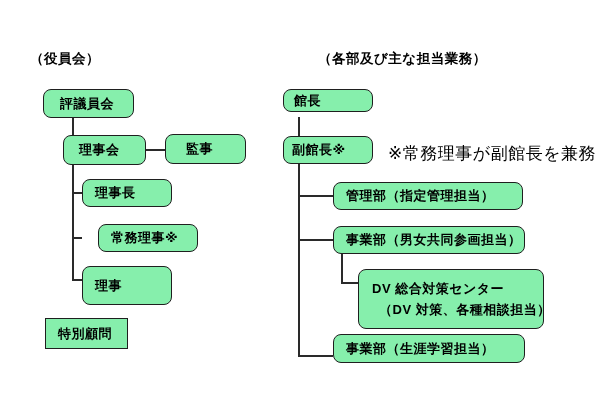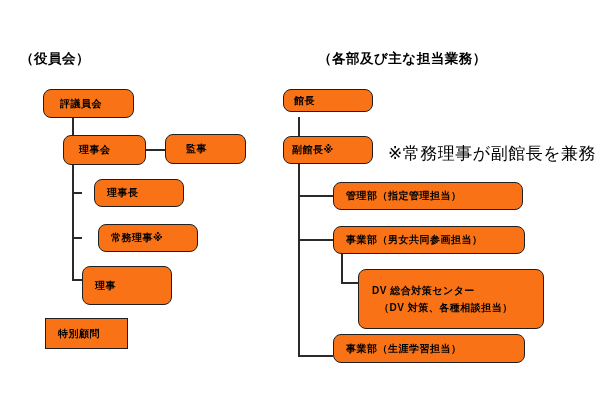--- a/index.html
+++ b/index.html
@@ -14,26 +14,26 @@
   .sec-title{
     position:absolute;
     font-size:13.5px;
     font-weight:bold;
     letter-spacing:0.5px;
     white-space:nowrap;
   }
   .box{
     position:absolute;
     box-sizing:border-box;
-    background:#f97316;
+    background:#86efac;
     border:1.6px solid #1f1f1f;
     border-radius:8px;
     display:flex;
     align-items:center;
-    font-size:10px;
+    font-size:13px;
     font-weight:bold;
     padding-left:12px;
     white-space:nowrap;
     letter-spacing:0.5px;
   }
   .box.square{border-radius:0;border-width:1.5px;}
   .line{
     position:absolute;
     background:#2a2a2a;
   }
@@ -52,42 +52,42 @@
     gap:3px;
   }
   .dvbox .l1{padding-left:13px;}
   .dvbox .l2{padding-left:20px;}
 </style>
 </head>
 <body>
 
 <div id="stage">
 
-  <div class="sec-title" style="left:20px;top:50px;">（役員会）</div>
+  <div class="sec-title" style="left:30px;top:50px;">（役員会）</div>
   <div class="sec-title" style="left:318px;top:50px;">（各部及び主な担当業務）</div>
 
   <div class="line" style="left:72px;top:118px;width:2px;height:17px;"></div>
   <div class="line" style="left:146px;top:149px;width:19px;height:2px;"></div>
   <div class="line" style="left:72px;top:165px;width:2px;height:116px;"></div>
   <div class="line" style="left:74px;top:192px;width:8px;height:2px;"></div>
   <div class="line" style="left:74px;top:237px;width:8px;height:2px;"></div>
   <div class="line" style="left:74px;top:279px;width:8px;height:2px;"></div>
 
   <div class="line" style="left:298px;top:117px;width:2px;height:19px;"></div>
   <div class="line" style="left:298px;top:164px;width:2px;height:193px;"></div>
   <div class="line" style="left:300px;top:195px;width:33px;height:2px;"></div>
   <div class="line" style="left:300px;top:239px;width:33px;height:2px;"></div>
   <div class="line" style="left:300px;top:355px;width:33px;height:2px;"></div>
   <div class="line" style="left:341px;top:254px;width:2px;height:30px;"></div>
   <div class="line" style="left:343px;top:282px;width:15px;height:2px;"></div>
 
   <div class="box" style="left:43px;top:89px;width:91px;height:29px;padding-left:16px;">評議員会</div>
   <div class="box" style="left:165px;top:134px;width:81px;height:30px;padding-left:20px;">監事</div>
   <div class="box" style="left:63px;top:135px;width:83px;height:30px;padding-left:15px;">理事会</div>
-  <div class="box" style="left:94px;top:179px;width:90px;height:28px;">理事長</div>
+  <div class="box" style="left:82px;top:179px;width:90px;height:28px;">理事長</div>
   <div class="box" style="left:82px;top:224px;width:100px;height:28px;margin-left:16px;">常務理事※</div>
   <div class="box" style="left:82px;top:266px;width:90px;height:39px;text-align:right;">理事</div>
   <div class="box square" style="left:45px;top:318px;width:83px;height:31px;">特別顧問</div>
 
   <div class="box" style="left:283px;top:89px;width:90px;height:23px;padding-left:10px;">館長</div>
   <div class="box" style="left:283px;top:136px;width:90px;height:28px;padding-left:8px;">副館長※</div>
   <div class="note" style="left:388px;top:142px;">※常務理事が副館長を兼務</div>
   <div class="box" style="left:333px;top:182px;width:190px;height:28px;font-family:Liberation Serif, serif;">管理部（指定管理担当）</div>
   <div class="box dvbox" style="left:358px;top:269px;width:186px;height:60px;">
     <span class="l1">DV 総合対策センター</span>

